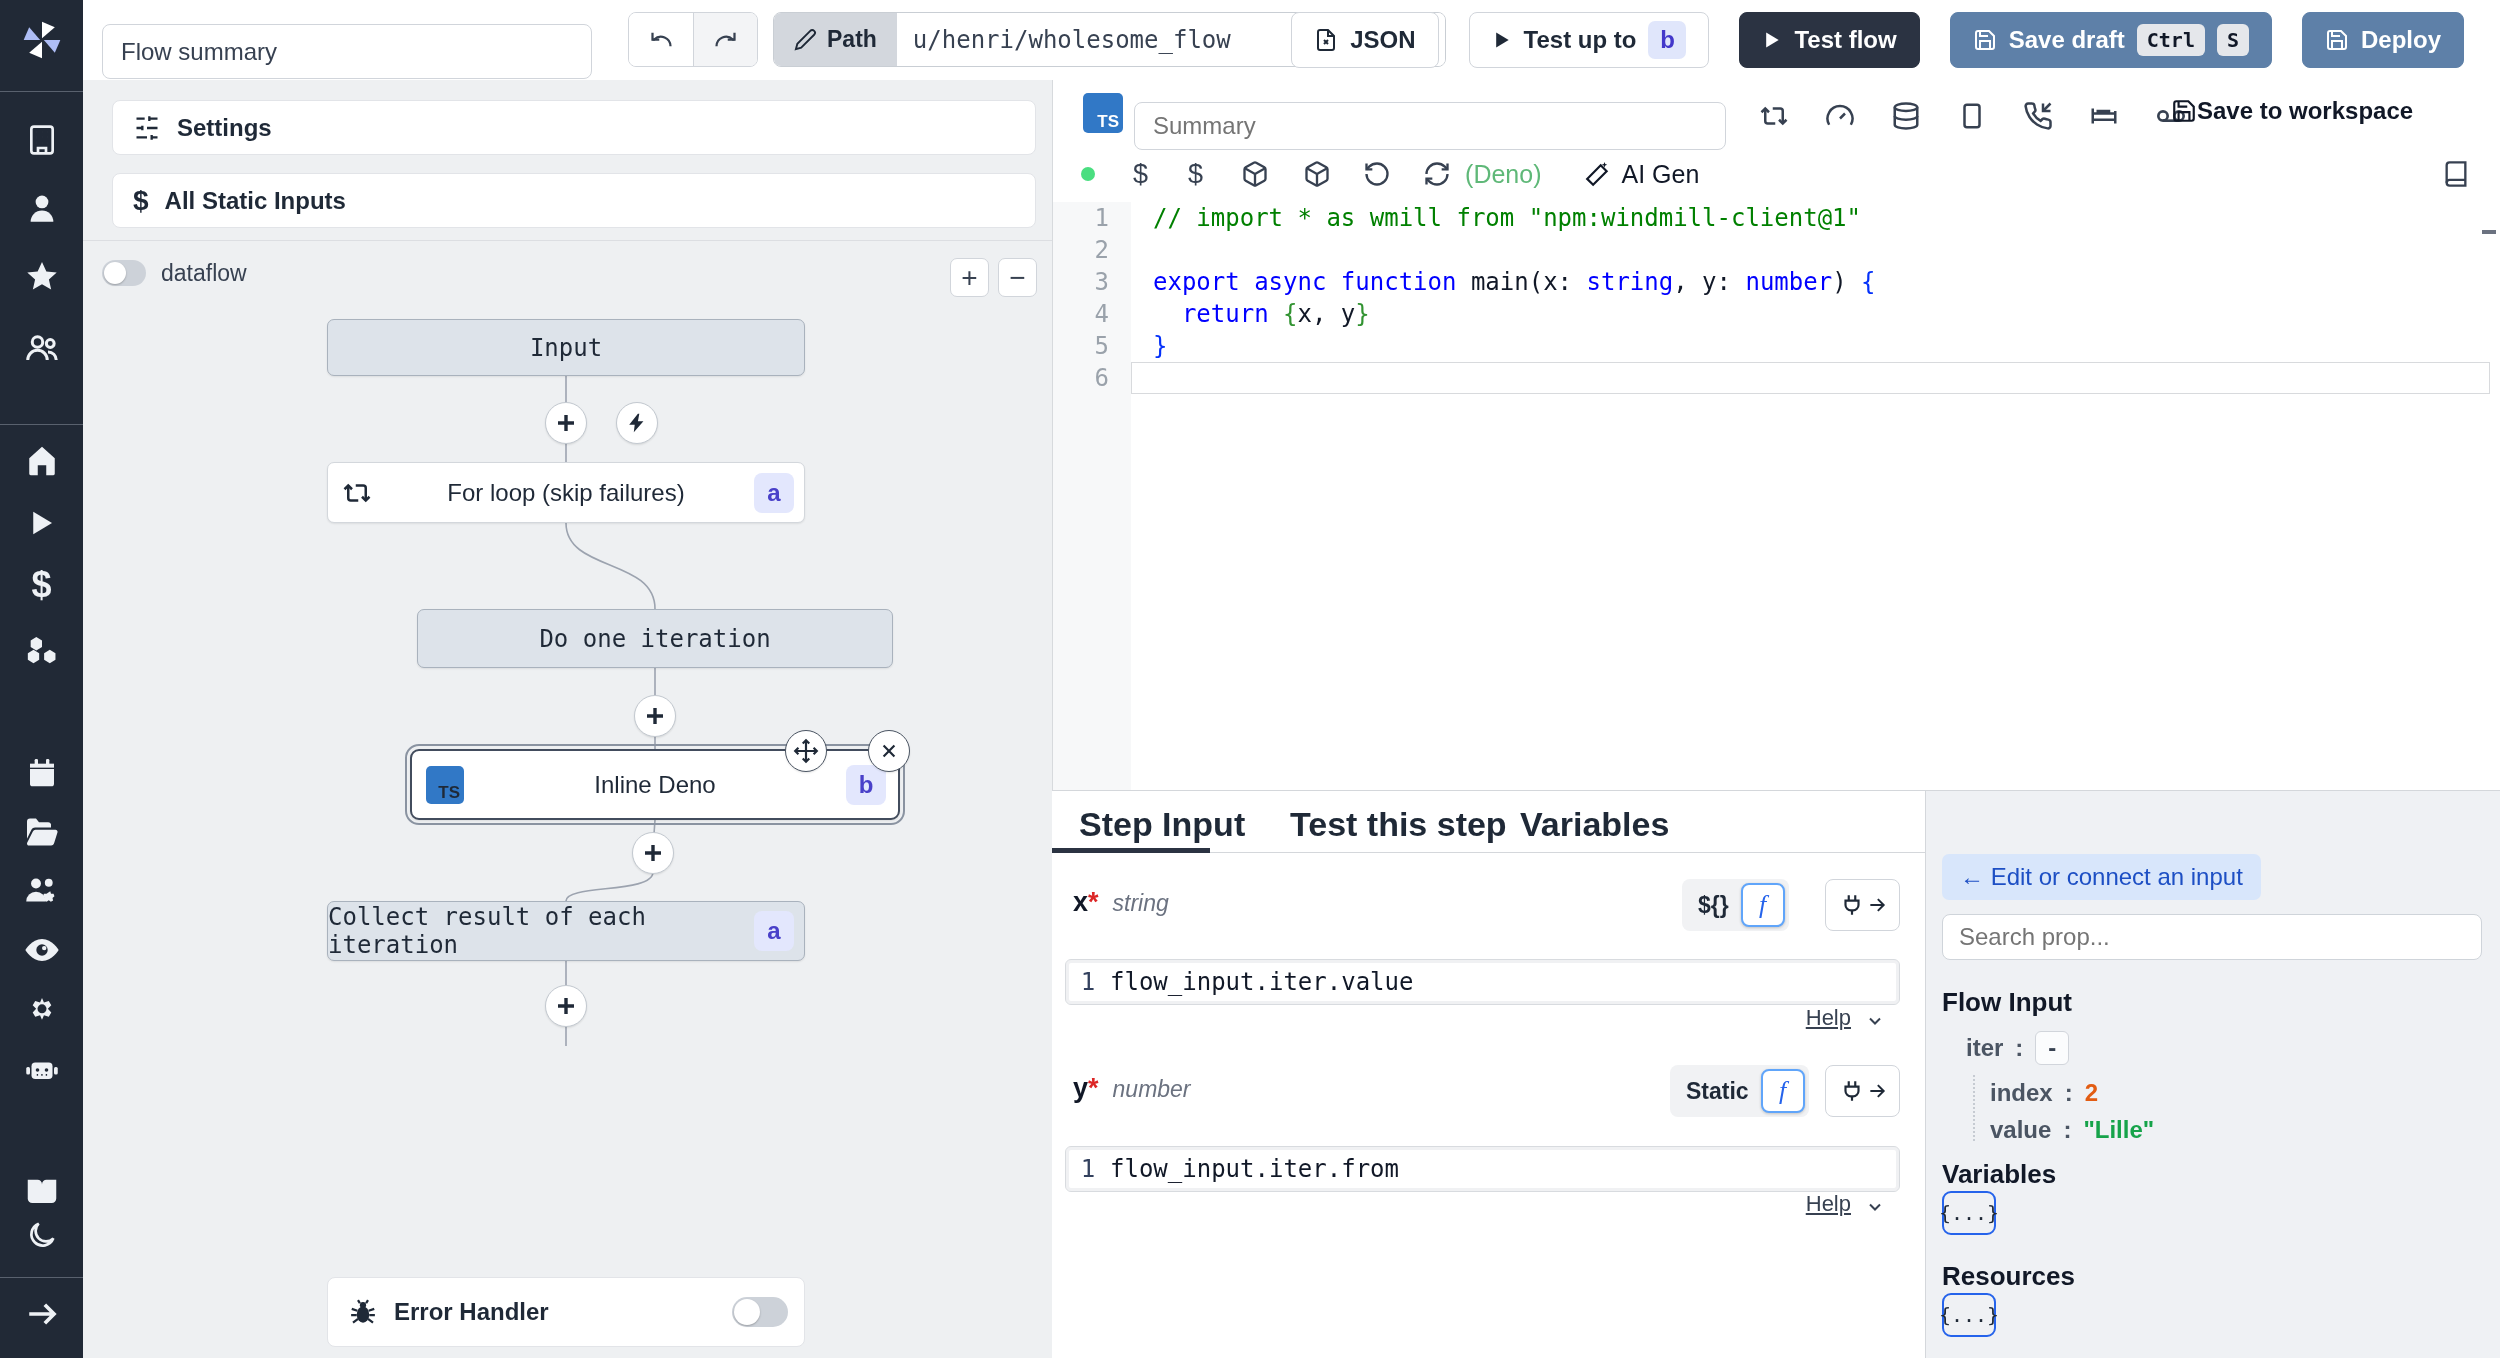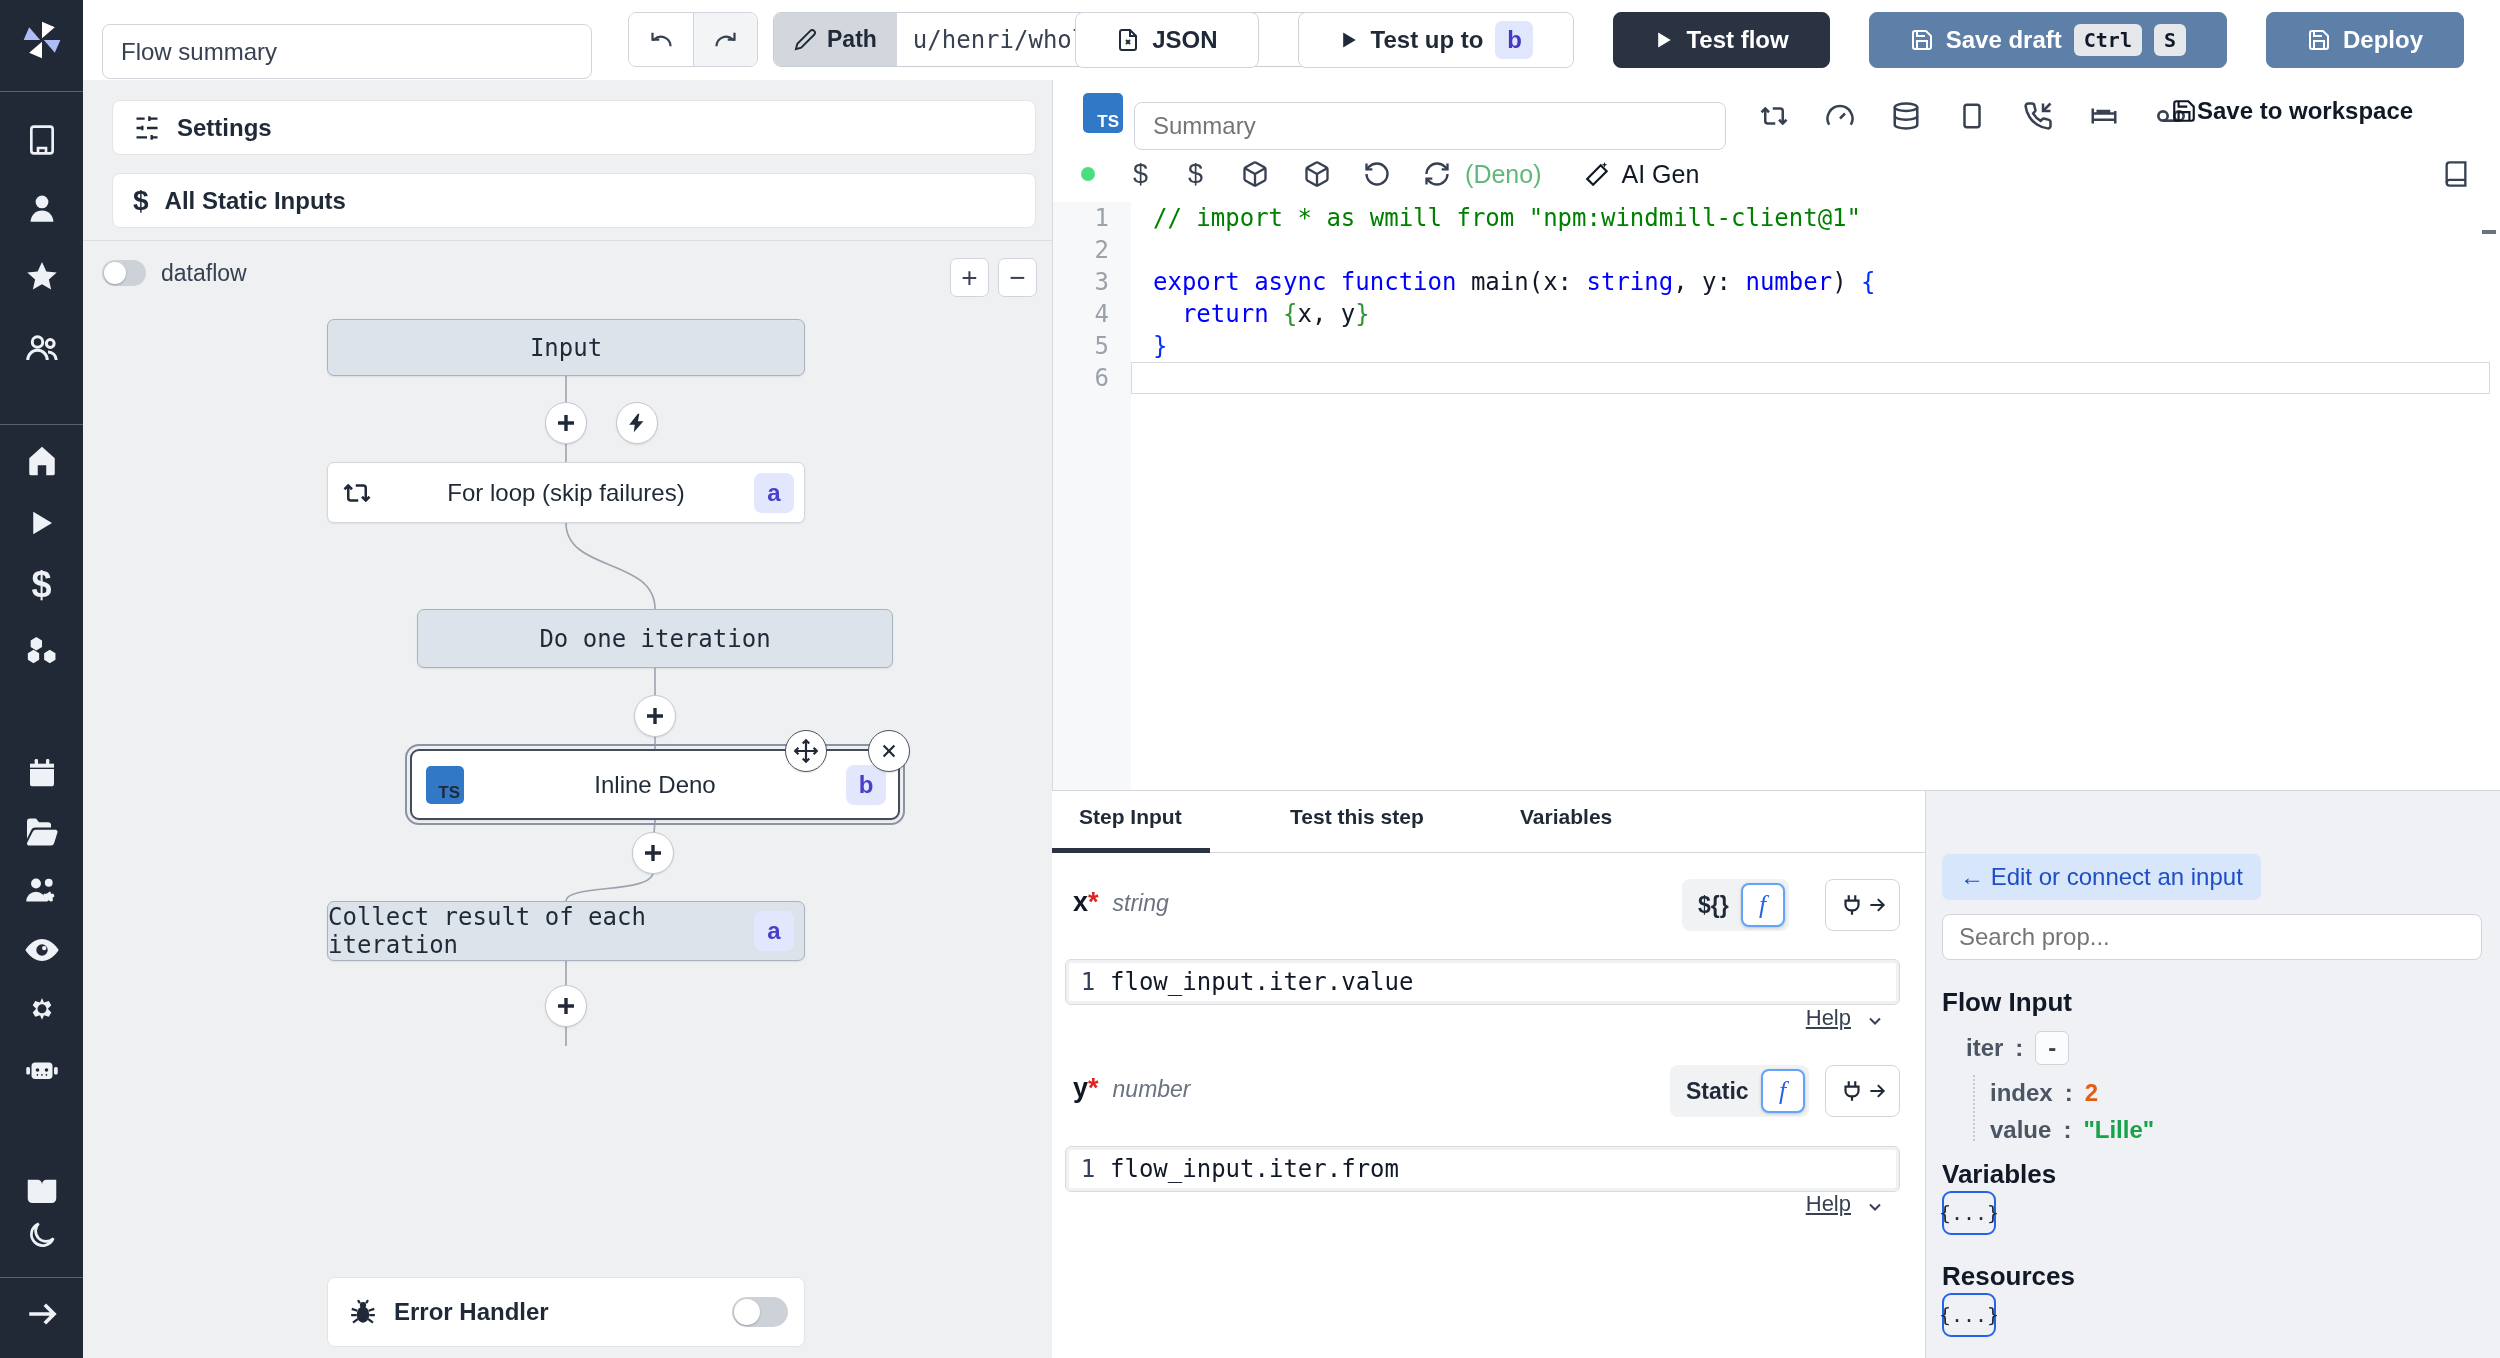--- a/index.html
+++ b/index.html
@@ -20,21 +20,21 @@
   .tb-input { position:absolute; height:55px; top:12px; border:1px solid #d1d5db; border-radius:8px;
               font-size:24px; color:#374151; padding:0 18px; outline:none; background:#fff;margin-top:12px; }
   #undoredo { position:absolute; left:545px; top:12px; height:55px; display:flex; border:1px solid #d1d5db; border-radius:8px; overflow:hidden; }
   #undoredo .ur { width:64px; display:flex; align-items:center; justify-content:center; color:#374151; background:#fff; cursor:pointer; }
   #undoredo .ur + .ur { border-left:1px solid #d1d5db; background:#f3f4f6; }
   #pathgroup { position:absolute; left:690px; top:12px; height:55px; display:flex; border:1px solid #c9ced4; border-radius:8px; overflow:hidden; }
   #pathchip { background:#d3d7dd; display:flex; align-items:center; gap:10px; padding:0 20px; font-weight:bold; font-size:23px; color:#1f2937; }
   #pathinput { border:none; width:548px; font-size:24px; padding:0 16px; color:#374151; outline:none; font-family:"DejaVu Sans Mono", monospace; }
   #tb-right { position:absolute; right:36px; top:12px; height:56px; display:flex; gap:30px; align-items:stretch; }
   .btn { display:flex; align-items:center; justify-content:center; gap:12px; border-radius:8px; font-size:24px; font-weight:bold;
-         padding:0 40px; cursor:pointer; white-space:nowrap;margin-left:9px; }
+         padding:0 22px; cursor:pointer; white-space:nowrap; }
   .btn.white { background:#fff; border:1px solid #d1d5db; color:#1f2937; }
   .btn.dark  { background:#2b3342; color:#fff; border:1px solid #2b3342; }
   .btn.blue  { background:#5e80a8; color:#fff; border:1px solid #5e80a8; }
   .mini-badge { background:#e0e6fb; color:#4338ca; font-weight:bold; border-radius:7px; width:38px; height:38px;
                 display:flex; align-items:center; justify-content:center; font-size:24px; }
   .kbd { background:#e5e7eb; color:#111827; font-family:"DejaVu Sans Mono", monospace; font-size:20px; font-weight:bold;
          border-radius:6px; padding:4px 10px; }
 
   
   #graph-panel { position:absolute; left:83px; top:80px; width:969px; height:1278px; background:#eef0f2;padding-left:8px; }
@@ -73,21 +73,21 @@
   .tok-kw { color:#0000ff; }
   .tok-plain { color:#111827; }
   .tok-brace1 { color:#0431fa; }
   .tok-brace2 { color:#319331; }
   #minimap-dash { position:absolute; right:4px; top:28px; width:14px; height:4px; background:#6b7280; }
 
   
   #bottom { position:absolute; left:1052px; top:790px; width:1448px; height:568px; border-top:1px solid #d4d7db; background:#fff; }
   #step-panel { position:absolute; left:0; top:0; width:873px; height:568px; background:#fff; }
   #tabs { position:absolute; left:0; top:0; width:100%; height:62px; border-bottom:1px solid #d4d7db; }
-  .tab { position:absolute; top:14px; font-size:21px; font-weight:bold; color:#1f2937; cursor:pointer; }
+  .tab { position:absolute; top:14px; font-size:34px; font-weight:bold; color:#1f2937; cursor:pointer; }
   #tab-underline { position:absolute; left:0; bottom:-1px; top:auto; height:5px; width:158px; background:#2b3342; }
   .field-label { position:absolute; left:21px; display:flex; align-items:baseline; gap:14px; }
   .fname { font-size:27px; font-weight:bold; color:#111827; }
   .freq { color:#dc2626; font-size:27px; font-weight:bold; }
   .ftype { font-size:23px; font-style:italic; color:#6b7280; }
   .mode-group { position:absolute; height:52px; background:#f1f2f4; border-radius:8px; display:flex; align-items:center; padding:0 4px 0 16px; }
   .mode-label { font-size:23px; font-weight:bold; color:#1f2937; margin-right:12px; }
   .f-chip { width:44px; height:44px; background:#fff; border:2px solid #60a5fa; border-radius:8px; color:#2563eb;
             display:flex; align-items:center; justify-content:center; font-size:26px; font-style:italic;
             font-family:"Liberation Serif", serif; box-shadow:0 1px 3px rgba(0,0,0,.2); cursor:pointer; }

